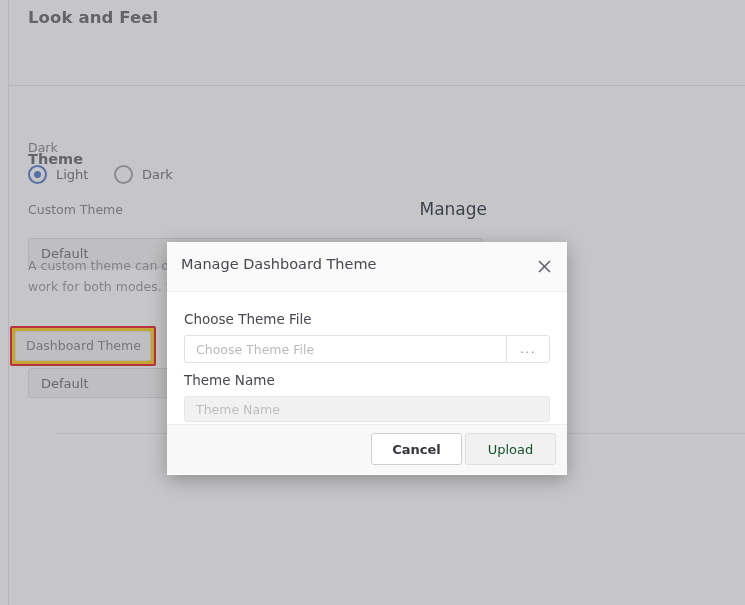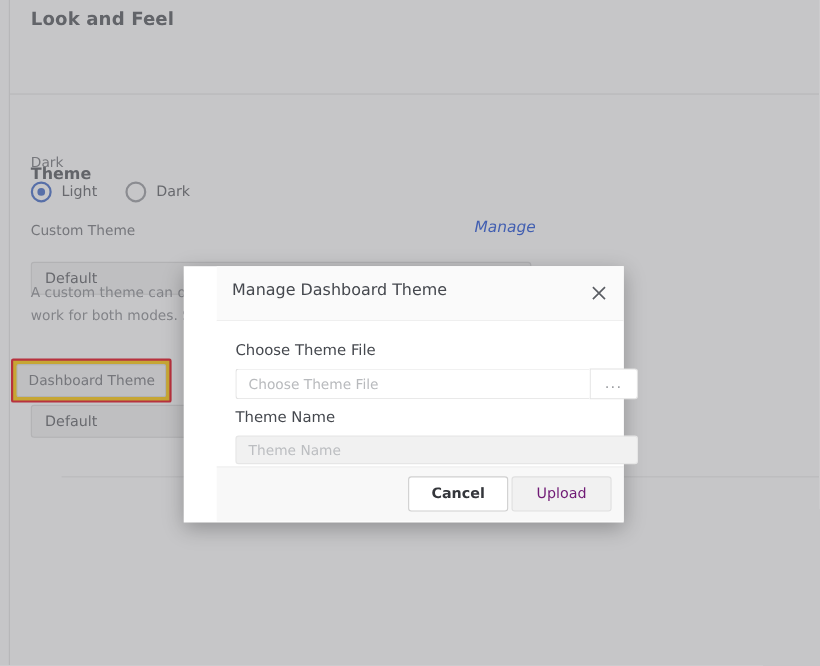--- a/index.html
+++ b/index.html
@@ -79,24 +79,23 @@
   .radio-label {
     position: absolute; top: 5px;
     font-size: 13px; color: #5d5f64;
   }
   .r1 { left: 0px; }    .t1 { left: 28px; }
   .r2 { left: 86px; }   .t2 { left: 114px; }
 
   .manage-link {
     position: absolute;
     right: 258px; top: 113px;
-    font-size: 14px;
-    color: #1d4ed8;
+    font-size: 17px;
+    color: #0f172a;
     cursor: pointer;
-    font-style: italic;
   }
 
   .select-box {
     position: absolute;
     height: 30px;
     background: #f3f3f3;
     border: 1px solid #dcdcdc;
     border-radius: 3px;
     margin-top: 21px;
   }
@@ -165,21 +164,20 @@
     background: rgba(120,120,124,0.42);
   }
 
   
   #dialog {
     position: absolute;
     left: 167px; top: 242px;
     width: 400px; height: 233px;
     background: #ffffff;
     box-shadow: 0 5px 18px rgba(0,0,0,0.28);
-    padding-left: 30px;
   }
   .dlg-head {
     position: relative;
     height: 50px;
     background: #fafafa;
     border-bottom: 1px solid #eeeeee;
   }
   .dlg-title {
     position: absolute;
     left: 14px; top: 14px;
@@ -274,21 +272,21 @@
     background: #ffffff;
     border: 1px solid #cfcfcf;
     color: #34363b;
     font-weight: 600;
   }
   .btn-upload {
     right: 11px;
     width: 91px;
     background: #f1f1f1;
     border: 1px solid #e0e0e0;
-    color: #701a75;
+    color: #14532d;
     cursor: default;
   }
 </style>
 </head>
 <body>
 
 <div id="page">
 
   <div class="page-left-rule"></div>
 

